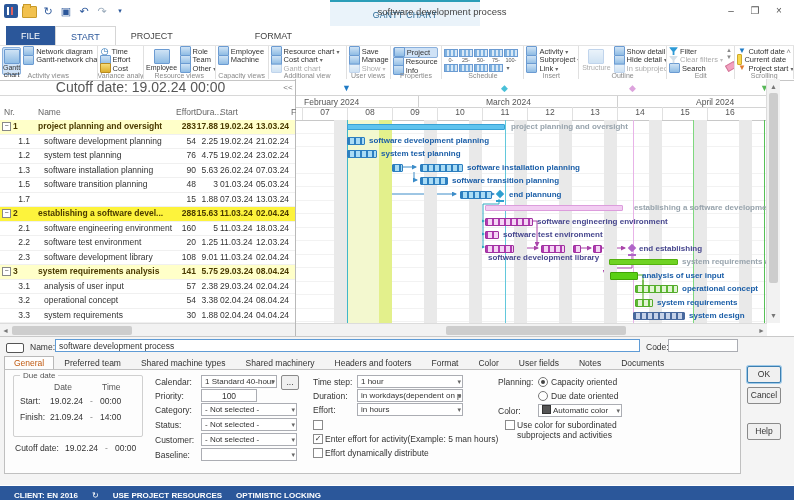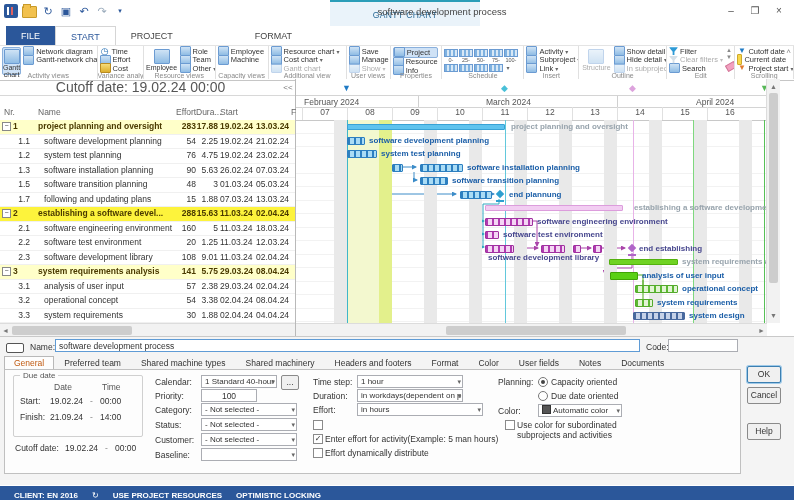--- a/index.html
+++ b/index.html
@@ -460,21 +460,20 @@
           <div class="trow">
             <span class="tc" style="left: 2px; width: 28px; text-align: right;">1.5</span>
             <span class="tc" style="left: 44px; width: 130px;">software transition planning</span>
             <span class="tc" style="left: 166px; width: 30px; text-align: right;">48</span>
             <span class="tc" style="left: 190px; width: 28px; text-align: right;">3</span>
             <span class="tc" style="left: 220px; width: 36px;">01.03.24</span>
             <span class="tc" style="left: 256px; width: 38px;">05.03.24</span>
           </div>
           <div class="trow">
             <span class="tc" style="left: 2px; width: 28px; text-align: right;">1.7</span>
-            <span class="tc" style="left: 44px; width: 130px;">following and updating plans</span>
             <span class="tc" style="left: 166px; width: 30px; text-align: right;">15</span>
             <span class="tc" style="left: 190px; width: 28px; text-align: right;">1.88</span>
             <span class="tc" style="left: 220px; width: 36px;">07.03.24</span>
             <span class="tc" style="left: 256px; width: 38px;">13.03.24</span>
           </div>
           <div class="trow sumrow selrow">
             <span class="tc" style="left: 2px; width: 32px;"><span class="expbox">−</span>2</span>
             <span class="tc" style="left: 38px; width: 130px;">establishing a software devel...</span>
             <span class="tc" style="left: 166px; width: 30px; text-align: right;">288</span>
             <span class="tc" style="left: 190px; width: 28px; text-align: right;">15.63</span>
@@ -729,21 +728,21 @@
       <span class="plabel" style="left:150px;top:65px;">Customer:</span>
       <div class="ddrop" style="left:196px;top:63px;width:96px;">- Not selected -</div>
       <span class="plabel" style="left:150px;top:80px;">Baseline:</span>
       <div class="ddrop" style="left:196px;top:78px;width:96px;"></div>
 
       <span class="plabel" style="left:308px;top:7px;">Time step:</span>
       <div class="ddrop" style="left:352px;top:5px;width:106px;">1 hour</div>
       <span class="plabel" style="left:308px;top:21px;">Duration:</span>
       <div class="ddrop" style="left:352px;top:19px;width:106px;">in workdays(dependent on project c</div>
       <span class="plabel" style="left:308px;top:35px;">Effort:</span>
-      <div class="ddrop" style="left:352px;top:33px;width:126px;">in hours</div>
+      <div class="ddrop" style="left:352px;top:33px;width:106px;">in hours</div>
       <span class="cb" style="left:308px;top:50px;"></span>
       <span class="cb" style="left:308px;top:64px;">✓</span>
       <span class="plabel" style="left:320px;top:64px;">Enter effort for activity(Example: 5 man hours)</span>
       <span class="cb" style="left:308px;top:78px;"></span>
       <span class="plabel" style="left:320px;top:78px;">Effort dynamically distribute</span>
 
       <span class="plabel" style="left:493px;top:7px;">Planning:</span>
       <span class="radio on" style="left:533px;top:7px;"></span>
       <span class="plabel" style="left:546px;top:7px;">Capacity oriented</span>
       <span class="radio" style="left:533px;top:21px;"></span>

